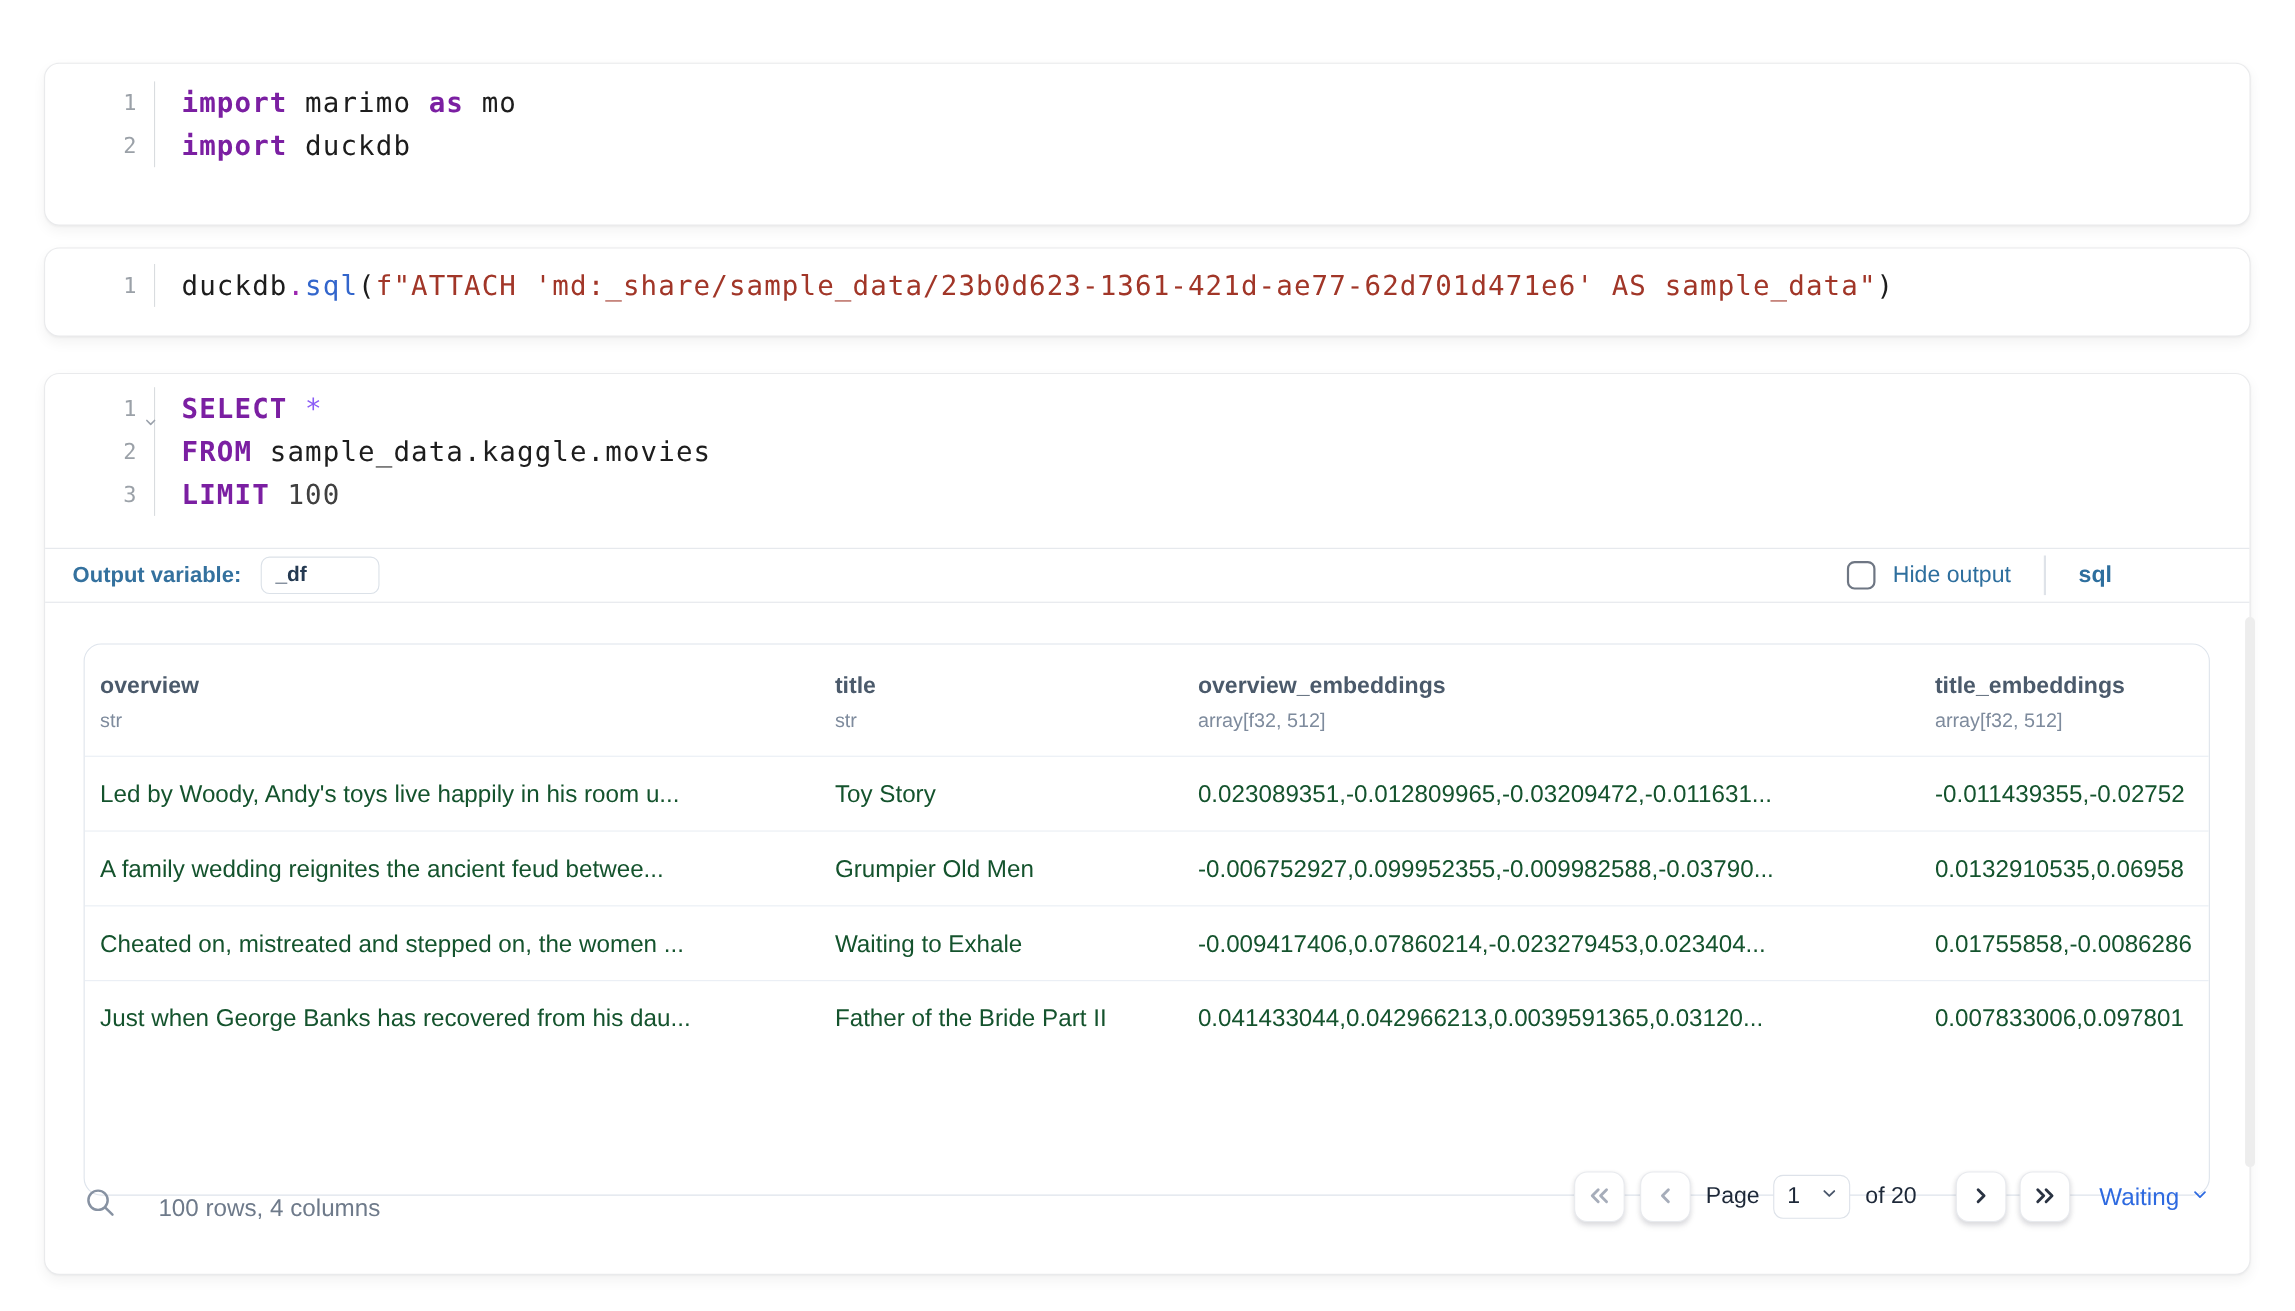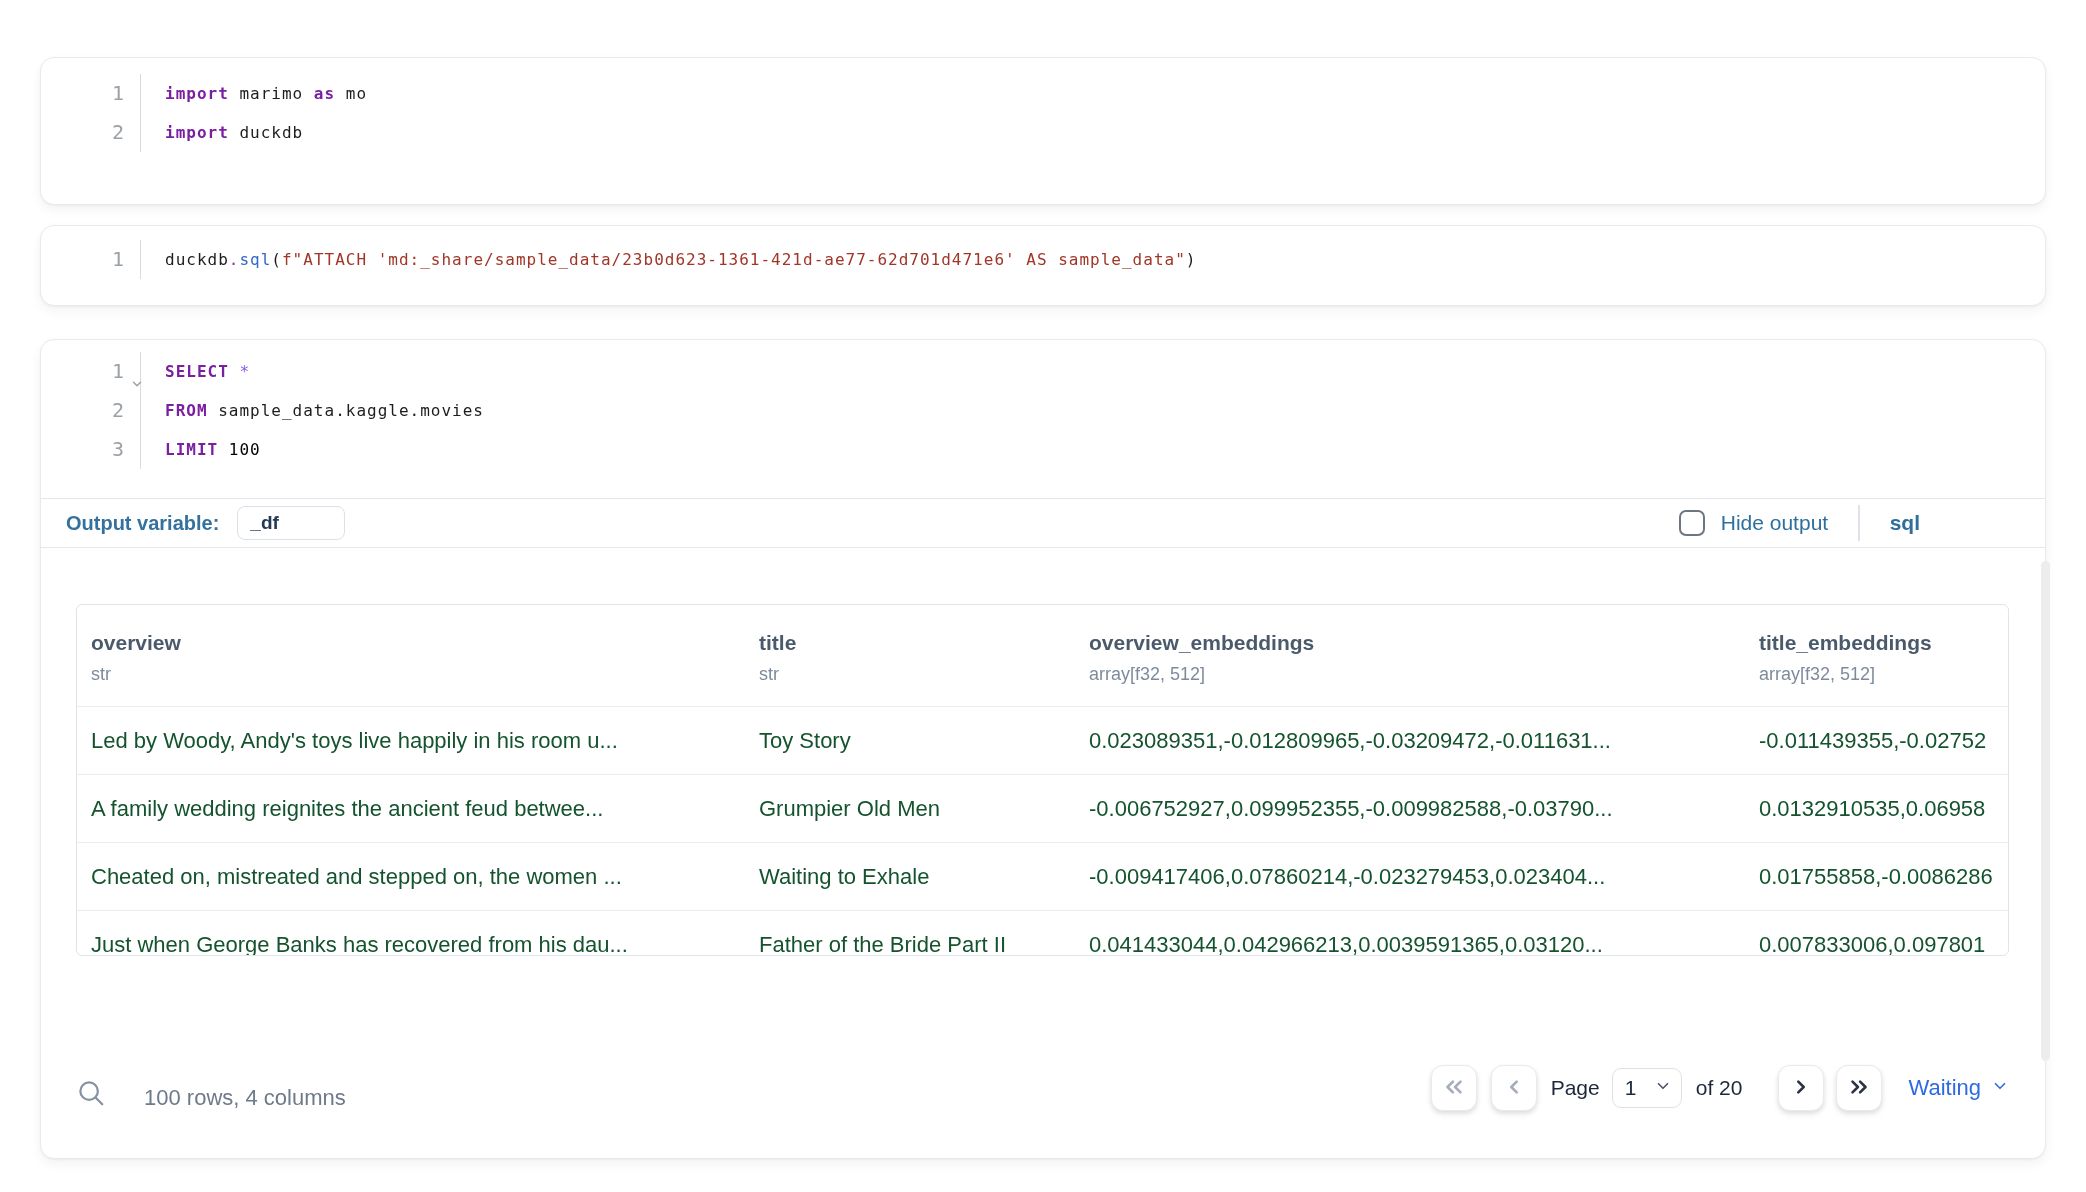--- a/index.html
+++ b/index.html
@@ -10,51 +10,51 @@
         border-radius:14px;box-shadow:0 1px 2px rgba(0,0,0,.04),0 5px 12px rgba(0,0,0,.05);box-sizing:border-box;}
   #cell1{top:57px;height:148px;}
   #cell2{top:225px;height:81px;}
   #cell3{top:339px;height:820px;display:flex;flex-direction:column;}
 
   .editor{display:flex;align-items:flex-start;}
   .gutter{width:100px;box-sizing:border-box;border-right:1.5px solid #d9dcdf;text-align:right;
           padding-right:16px;color:#9ba1a8;font-family:"DejaVu Sans Mono",monospace;font-size:20px;flex:none;}
   .ln{height:39px;line-height:39px;position:relative;}
   .fold{position:absolute;right:-20px;top:13px;}
-  .codecol{padding-left:24px;font-family:"DejaVu Sans Mono",monospace;font-size:16px;color:#1d1d1d;letter-spacing:1px;}
+  .codecol{padding-left:24px;font-family:"DejaVu Sans Mono",monospace;font-size:25px;color:#1d1d1d;letter-spacing:1px;}
   .code-line{height:39px;line-height:39px;white-space:pre;}
   .pt16{padding-top:16px;}
   .pt14{padding-top:14px;}
   .pt12{padding-top:12px;}
   .kw{color:#7b1fa2;font-weight:bold;}
   .pl{color:#1d1d1d;}
   .dot{color:#9c27b0;}
   .fn{color:#3366cc;}
   .str{color:#a13628;}
-  .num{color:#000000;}
+  .num{color:#404040;}
   .star{color:#8b5cf6;}
 
   
   #cell3 .editor{height:158px;box-sizing:border-box;}
   .cfgrow{height:50px;flex:none;border-top:1.5px solid #e4e7eb;border-bottom:1.5px solid #e4e7eb;
           display:flex;align-items:center;padding:0 125px 0 25px;box-sizing:border-box;}
   .cfglabel{font-size:20px;font-weight:bold;color:#34719e;}
   .varinput{margin-left:18px;width:108px;height:34px;border:1.5px solid #dbe1e8;border-radius:8px;
             box-sizing:border-box;font-family:"Liberation Sans",sans-serif;font-size:19px;font-weight:bold;
             color:#253a52;padding:0 0 0 12px;outline:none;background:#fff;}
   .cfgspacer{flex:1;}
   .checkbox{width:26px;height:26px;border:2.5px solid #6e7683;border-radius:7px;background:#fff;box-sizing:border-box;}
   .hideout{margin-left:16px;font-size:21px;font-weight:normal;color:#2e6f9e;}
   .vdiv{width:1.5px;height:36px;background:#dfe3e9;margin:0 30px;}
   .langlabel{font-size:21px;font-weight:bold;color:#2e6f9e;}
 
   
   .output{flex:1;position:relative;}
-  .table-card{position:absolute;left:35px;top:56px;width:1933px;height:352px;border:1.5px solid #dee4ec;
-              border-radius:6px;overflow:hidden;box-sizing:border-box;background:#fff;}
+  .table-card{position:absolute;left:35px;top:37px;width:1933px;height:502px;border:1.5px solid #dee4ec;
+              border-radius:16px;overflow:hidden;box-sizing:border-box;background:#fff;}
   .tgrid{display:grid;grid-template-columns:668px 330px 670px 1fr;}
   .thcell{padding:26px 0 0 14px;box-sizing:border-box;height:101px;cursor:pointer;}
   .thname{font-size:21px;font-weight:bold;color:#4b5a6b;}
   .thtype{font-size:18px;color:#7e8b9d;margin-top:9px;}
   .trow{height:67px;border-top:1px solid #e9eef4;align-items:center;}
   .tcell{padding-left:14px;font-size:22px;color:#14532d;white-space:nowrap;overflow:hidden;}
   .vscroll{position:absolute;left:2000px;top:13px;width:9px;height:500px;background:#ededed;border-radius:5px;}
 
   
   .tfooter{position:absolute;left:35px;right:36px;top:493px;height:70px;display:flex;align-items:flex-end;}

